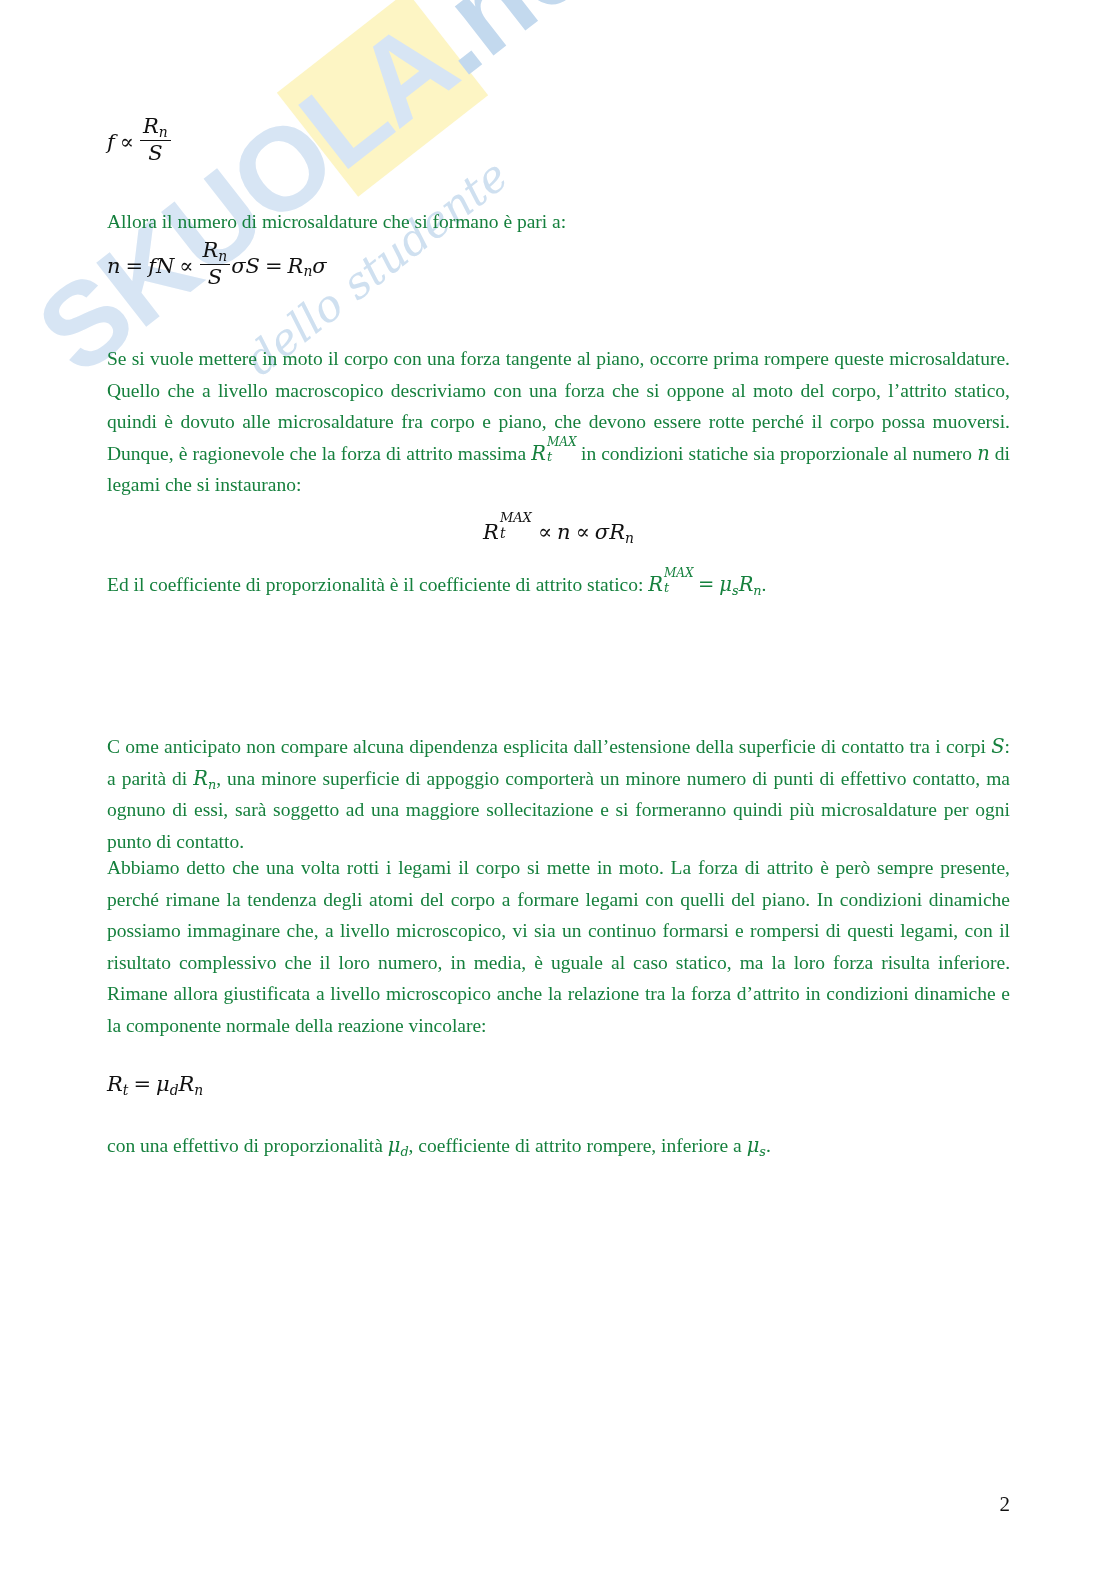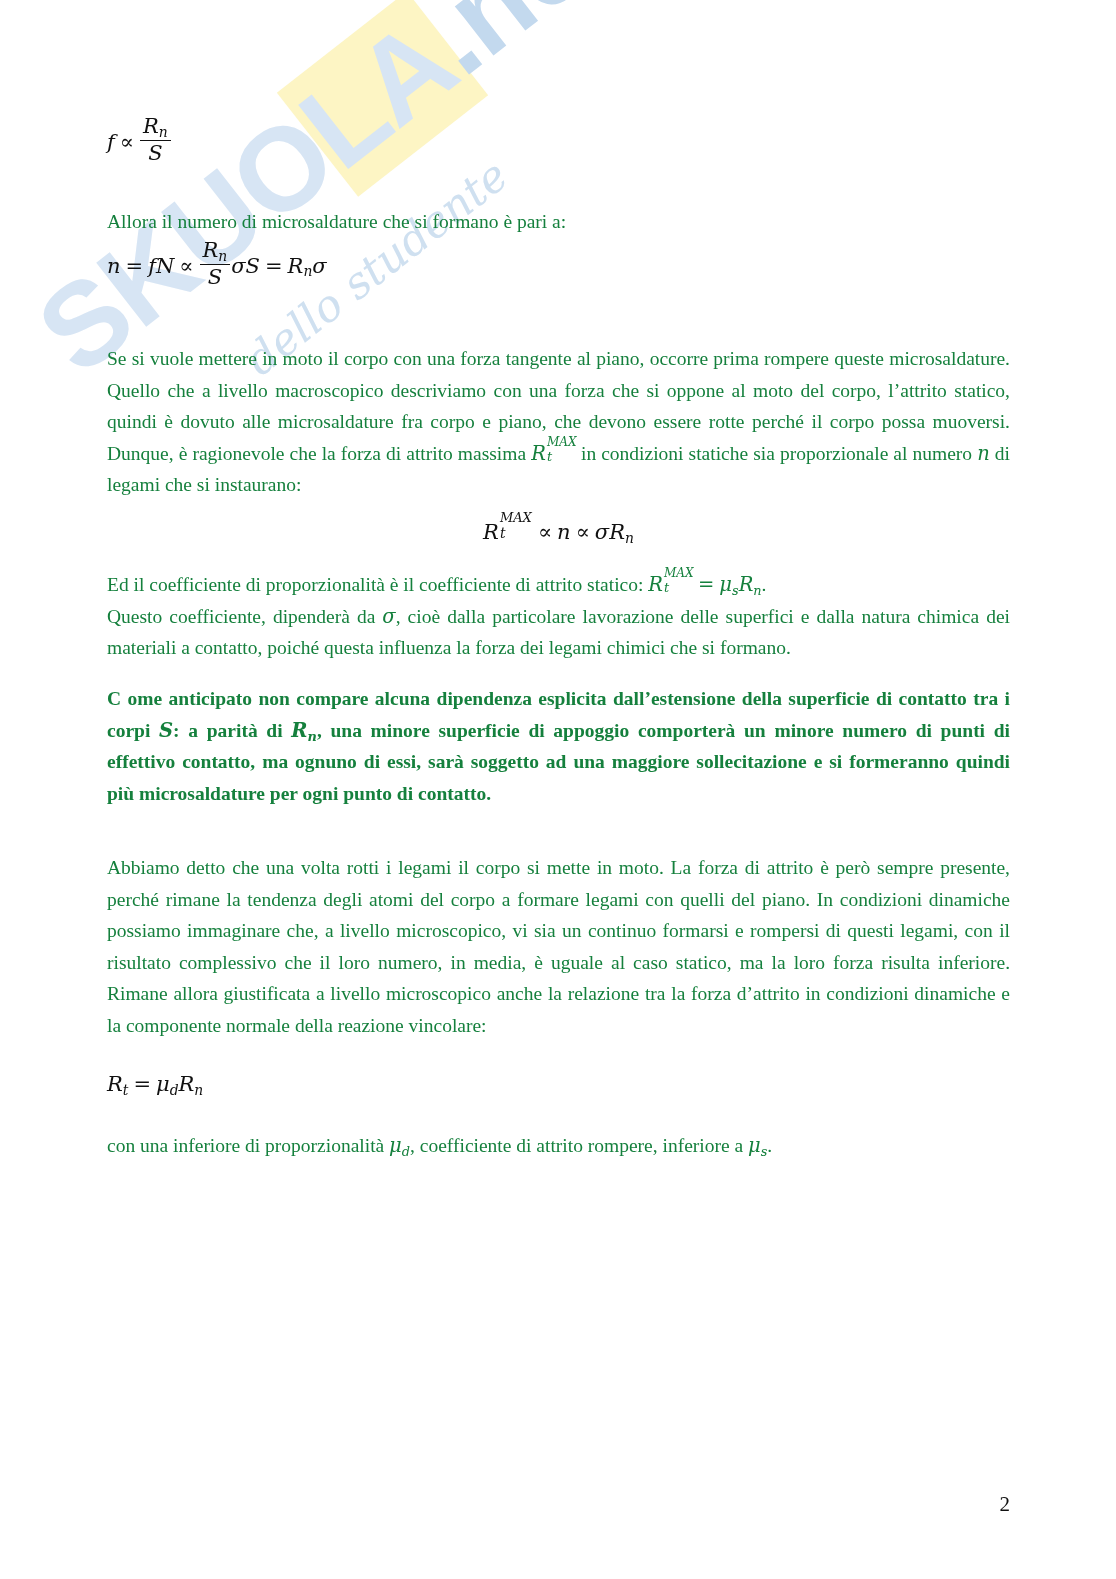--- a/index.html
+++ b/index.html
@@ -212,38 +212,37 @@
     </div>
 
     <div class="blk" style="top:518px;">
       <div class="eq eq-block eq-center">
         <span class="mvar">R</span><span class="supsub"><span class="s-up">MAX</span><span class="s-dn">t</span></span><span style="display:inline-block;width:34px"></span><span class="mop">∝</span><span class="mvar">n</span><span class="mop">∝</span><span class="mvar">σ</span><span class="mvar">R</span><sub class="ms">n</sub>
       </div>
     </div>
 
     <div class="blk" style="top:569px;">
       <p class="para" style="text-align:left;"><span>Ed il coefficiente di proporzionalità è il coefficiente di attrito statico: </span><span class="inline-math"><span>R</span><span class="supsub"><span class="s-up">MAX</span><span class="s-dn">t</span></span><span style="display:inline-block;width:30px"></span><span class="mop">=</span><span>μ</span><sub class="ms">s</sub><span>R</span><sub class="ms">n</sub></span><span>.</span></p>
-      <p class="para"><span>Questo coefficiente, dipenderà da </span><span class="inline-math">σ</span><span>, cioè dalla particolare lavorazione delle superfici e dalla natura chimica dei materiali a contatto, poiché questa influenza la forza dei legami chimici che si formano.</span></p>
-    </div>
-
-    <div class="blk" style="top:683px;font-weight:bold;">
+    </div>
+
+    <div class="blk" style="top:731px;">
       <p class="para"><span>C ome anticipato non compare alcuna dipendenza esplicita dall’estensione della superficie di contatto tra i corpi </span><span class="inline-math">S</span><span>: a parità di </span><span class="inline-math"><span>R</span><sub class="ms">n</sub></span><span>, una minore superficie di appoggio comporterà un minore numero di punti di effettivo contatto, ma ognuno di essi, sarà soggetto ad una maggiore sollecitazione e si formeranno quindi più microsaldature per ogni punto di contatto.</span></p>
     </div>
 
     <div class="blk" style="top:852px;">
       <p class="para">Abbiamo detto che una volta rotti i legami il corpo si mette in moto. La forza di attrito è però sempre presente, perché rimane la tendenza degli atomi del corpo a formare legami con quelli del piano.  In condizioni dinamiche possiamo immaginare che, a livello microscopico, vi sia un continuo formarsi e rompersi di questi legami, con il risultato complessivo che il loro numero, in media, è uguale al caso statico, ma la loro forza risulta inferiore. Rimane allora giustificata a livello microscopico anche la relazione tra la forza d’attrito in condizioni dinamiche e la componente normale della reazione vincolare:</p>
     </div>
 
     <div class="blk" style="top:1072px;">
       <div class="eq eq-block">
         <span class="mvar">R</span><sub class="ms">t</sub><span class="mop">=</span><span class="mvar">μ</span><sub class="ms">d</sub><span class="mvar">R</span><sub class="ms">n</sub>
       </div>
     </div>
 
     <div class="blk" style="top:1130px;">
-      <p class="para" style="text-align:left;"><span>con una inferiore di proporzionalità </span><span class="inline-math"><span>μ</span><sub class="ms">d</sub></span><span>, coefficiente di attrito rompere, inferiore a </span><span class="inline-math"><span>μ</span><sub class="ms">s</sub></span><span>.</span></p>
+      <p class="para" style="text-align:left;"><span>con una effettivo di proporzionalità </span><span class="inline-math"><span>μ</span><sub class="ms">d</sub></span><span>, coefficiente di attrito rompere, inferiore a </span><span class="inline-math"><span>μ</span><sub class="ms">s</sub></span><span>.</span></p>
     </div>
 
   </div>
 
   <div class="page-number">2</div>
 
 </div>
 
 </body></html>

